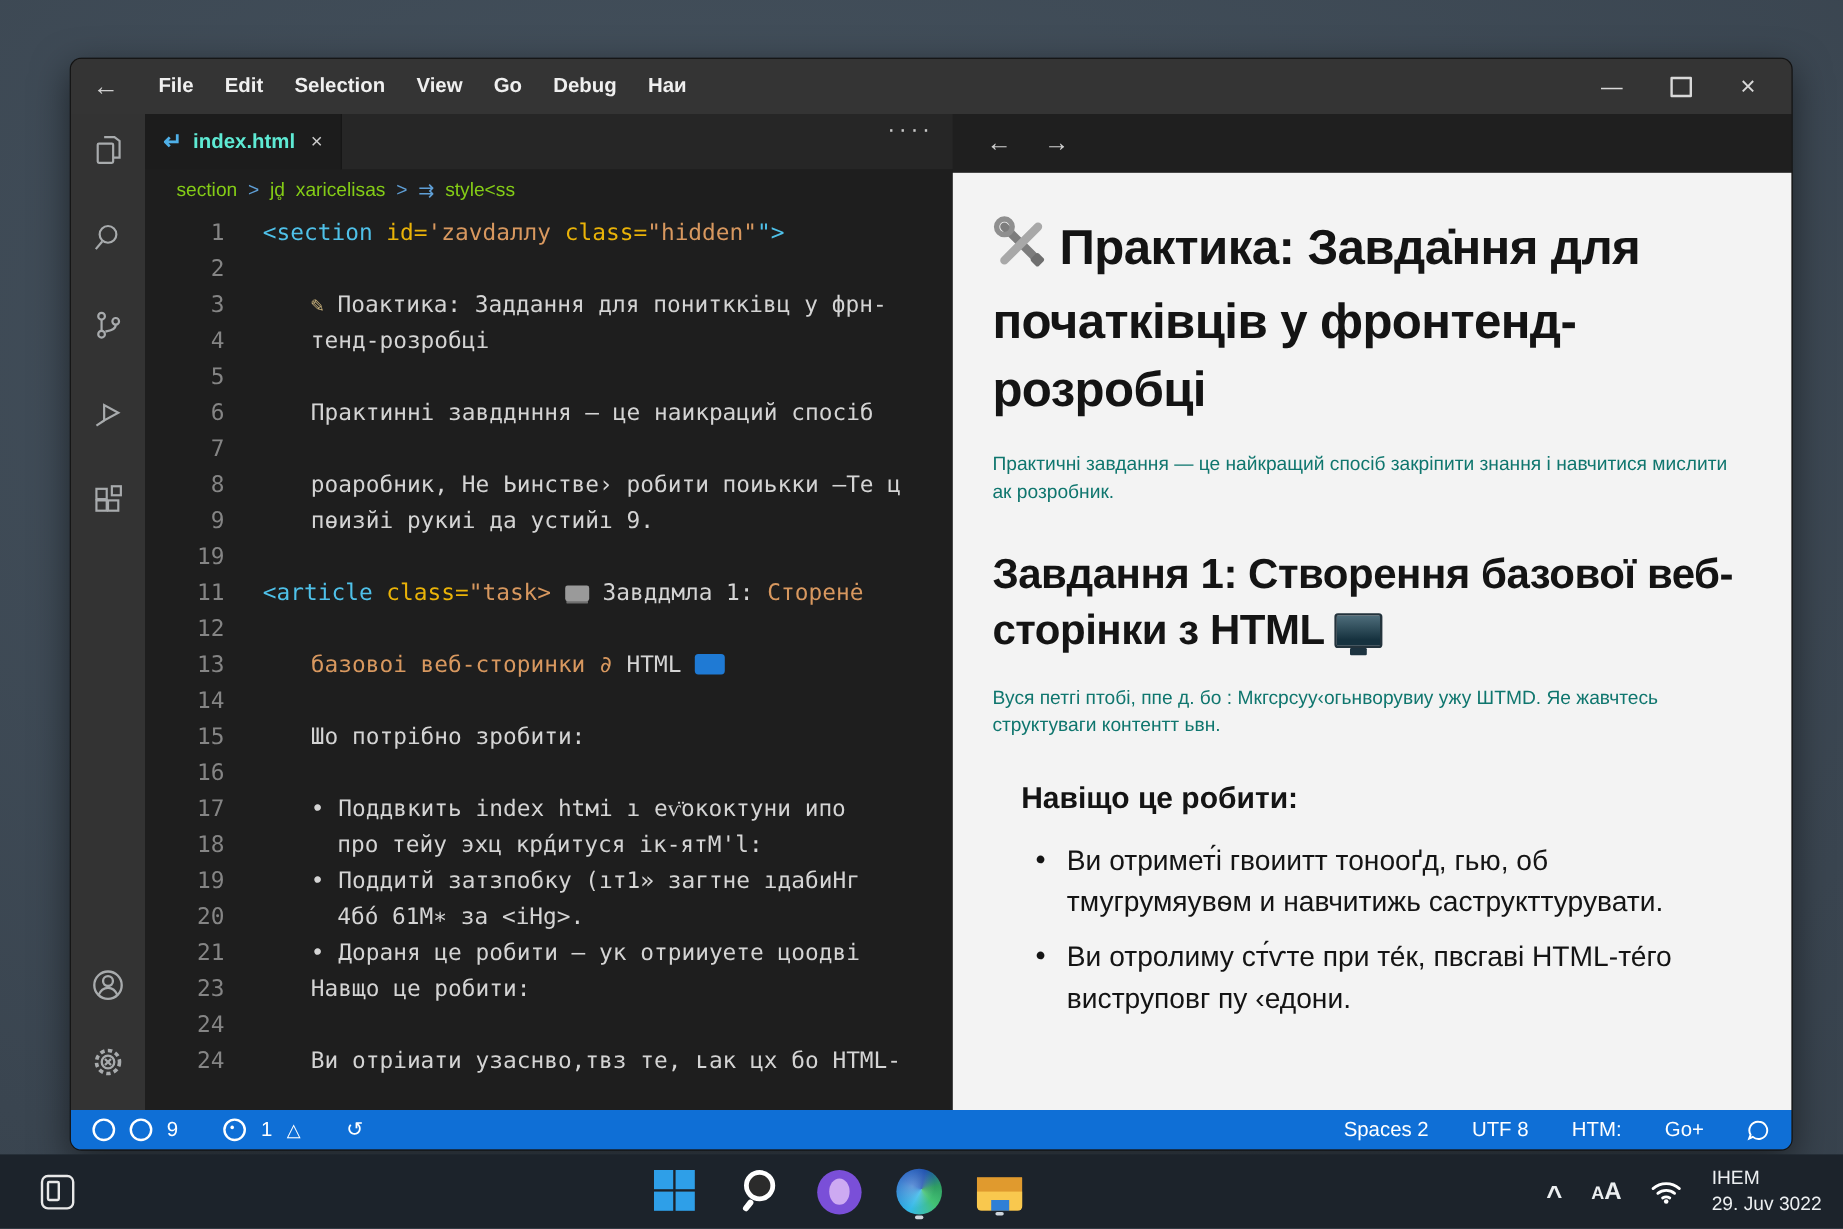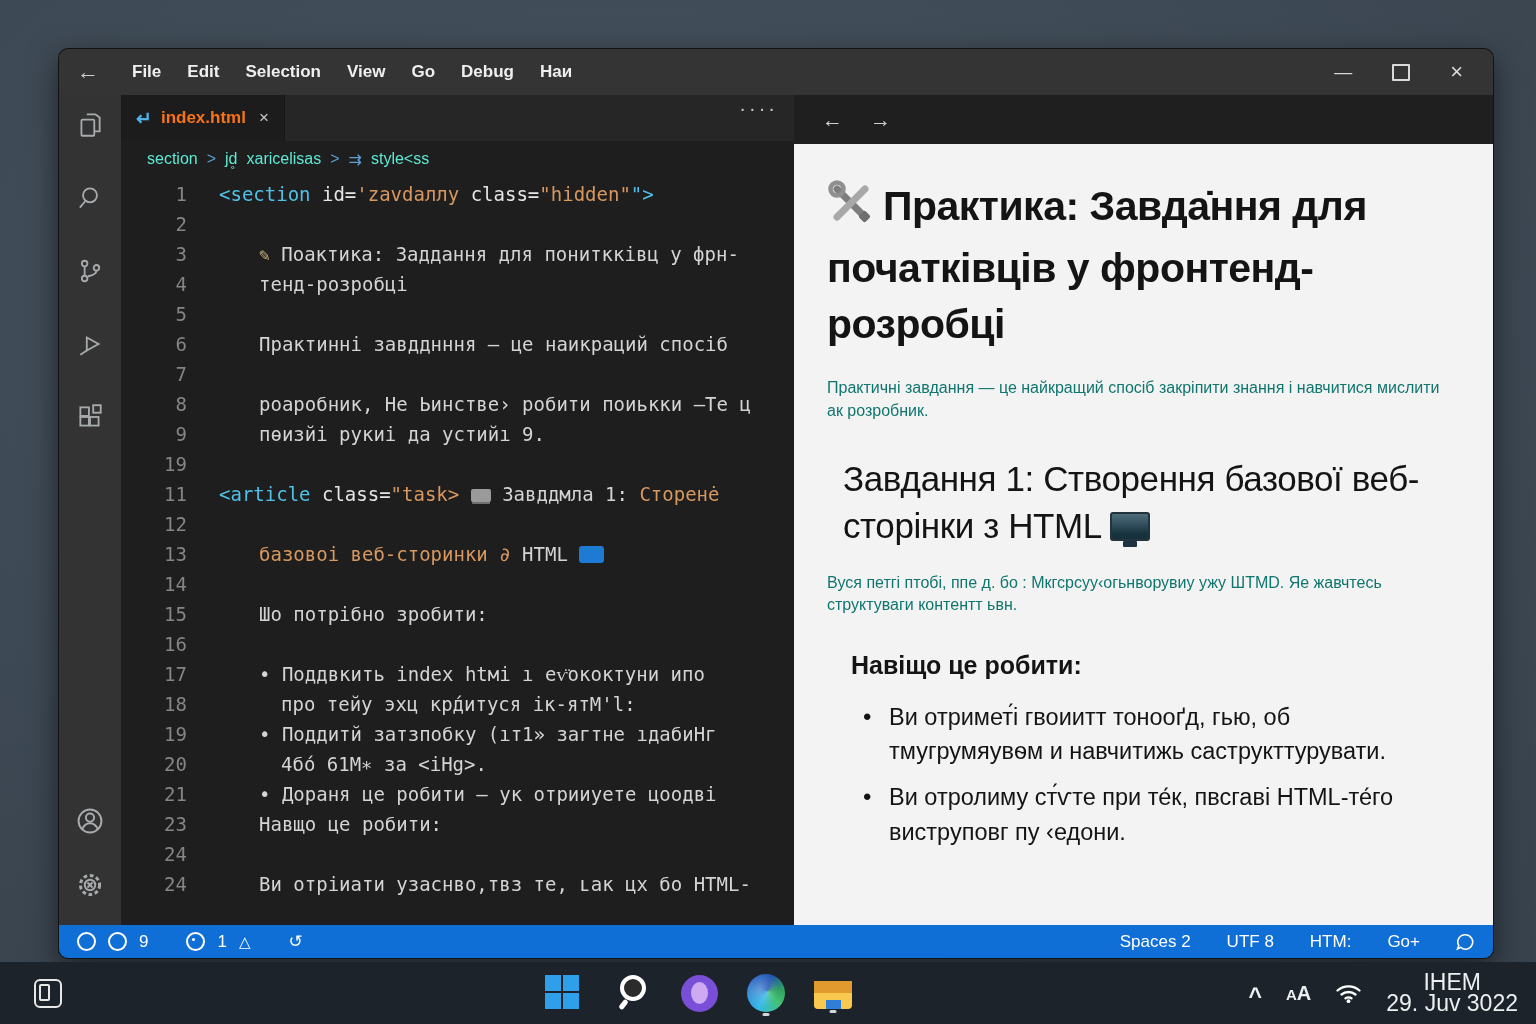--- a/index.html
+++ b/index.html
@@ -28,50 +28,50 @@
   
   .activitybar{width:62px;background:#333333;display:flex;flex-direction:column;align-items:center;padding-top:6px;flex:0 0 auto}
   .ab-icon{width:48px;height:48px;margin-bottom:25px;display:flex;align-items:center;justify-content:center}
   .ab-spacer{flex:1}
   .ab-bottom .ab-icon{margin-bottom:16px}
   
   .editor-col{width:673px;display:flex;flex-direction:column;background:#1e1e1e;flex:0 0 auto;min-height:0}
   .tabstrip{height:46px;background:#262626;display:flex;align-items:center;position:relative;flex:0 0 auto}
   .tab{height:100%;background:#1c1c1c;display:flex;align-items:center;padding:0 15px;gap:9px;border-right:1px solid #161616}
   .tab-ficon{color:#4fb0e8;font-size:19px;font-weight:700}
-  .tab-label{color:#f97316;font-size:17px;font-weight:600}
+  .tab-label{color:#5eead4;font-size:17px;font-weight:600}
   .tab-close{color:#cccccc;font-size:17px;margin-left:4px}
   .more-dots{position:absolute;right:16px;top:2px;color:#c8c8c8;letter-spacing:3px;font-size:20px}
   .breadcrumb{height:36px;display:flex;align-items:center;padding-left:26px;font-size:16px;gap:9px;flex:0 0 auto}
-  .bc-item{color:#5eead4}
+  .bc-item{color:#84cc16}
   .bc-sep{color:#5f9fd6}
   
   .code{flex:1;overflow:hidden;font-family:"DejaVu Sans Mono", monospace;font-size:19px;padding-top:2px}
   .row{display:flex;height:30px;align-items:center}
   .ln{flex:0 0 66px;text-align:right;padding-right:32px;color:#858585}
   .lc{white-space:pre;color:#d4d4d4}
   .ind0{padding-left:0}
   .ind1{padding-left:40px}
   .ind2{padding-left:62px}
   .tk-g{color:#4fc1e9}
-  .tk-a{color:#e5e5e5}
+  .tk-a{color:#eab308}
   .tk-s{color:#d8985f}
   .tk-p{color:#d4d4d4}
   .ic{display:inline-block}
   .ic-pen{color:#c9b27c;font-size:18px}
   .ic-console{width:20px;height:13px;background:#9a9a9a;border-radius:2px;vertical-align:-1px;box-shadow:0 3px 0 -1px #6f6f6f}
   .ic-bluesq{width:25px;height:17px;background:#1f7ad4;border-radius:3px;vertical-align:-2px}
   
   .preview-col{flex:1;display:flex;flex-direction:column;background:#1f1f1f;min-width:0}
   .preview-nav{height:49px;display:flex;align-items:center;gap:27px;padding-left:28px;color:#cfcfcf;font-size:21px;flex:0 0 auto}
   .preview-doc{flex:1;background:#f3f3f3;color:#141414;padding:34px 44px 18px 33px;overflow:hidden}
   .pd-h1{font-size:41px;font-weight:700;line-height:1.38;margin:0 0 24px;letter-spacing:-.5px}
   .tools-ic{display:inline-block;vertical-align:-5px;margin-right:10px}
   .pd-p{font-size:16px;line-height:1.43;margin:0 0 34px;color:#0f766e}
-  .pd-h2{font-size:35px;font-weight:400;line-height:1.33;margin:0 16px 22px;letter-spacing:-.4px}
+  .pd-h2{font-size:35px;font-weight:700;line-height:1.33;margin:0 0 22px;letter-spacing:-.4px}
   .monitor-ic{display:inline-block;width:36px;height:25px;background:linear-gradient(180deg,#4e6d7b 0%,#16323f 80%);border:2px solid #23333c;border-radius:3px;vertical-align:-3px;margin-left:8px;position:relative}
   .monitor-ic::after{content:"";position:absolute;left:50%;bottom:-8px;transform:translateX(-50%);width:14px;height:6px;background:#1d3340;border-radius:1px}
   .pd-h3{font-size:25px;font-weight:700;margin:0 0 20px 24px}
   .pd-ul{list-style:none;margin:0 0 0 36px;padding:0;font-size:23.5px;line-height:1.45}
   .pd-ul li{position:relative;padding-left:26px;margin-bottom:12px}
   .pd-ul li::before{content:"•";position:absolute;left:0;top:0;font-size:24px}
   
   .statusbar{height:33px;background:#0f6fd6;display:flex;align-items:center;color:#fff;font-size:17px;padding:0 18px;flex:0 0 auto}
   .sb-left{display:flex;align-items:center;gap:12px}
   .sb-circle{width:15px;height:15px;border:2px solid #fff;border-radius:50%}
@@ -99,21 +99,21 @@
         background:conic-gradient(from 210deg at 55% 45%, #35b9e9 0deg, #1d61c4 90deg, #1b4fae 160deg, #2f9e62 230deg, #43c274 290deg, #35b9e9 360deg)}
   .edge::after{content:"";position:absolute;inset:0;border-radius:50%;background:radial-gradient(circle at 35% 38%, rgba(255,255,255,.3), rgba(255,255,255,0) 55%)}
   .file-explorer{width:38px;height:31px;border-radius:4px;
         background:linear-gradient(#2f7fd6,#2f7fd6) 50% 100%/15px 9px no-repeat,
                    linear-gradient(#f9c84e,#f9c84e) 0 100%/100% 16px no-repeat,
                    linear-gradient(#e09a2e,#e09a2e) 0 3px/100% 28px no-repeat}
   .tray{position:absolute;right:18px;top:0;height:62px;display:flex;align-items:center;gap:24px;color:#eceff1}
   .tray-chevron{font-size:23px;font-weight:700;transform:translateY(3px)}
   .tray-lang{display:inline-block;font-size:20px;font-weight:600}
   .tray-lang::first-letter{font-size:15px}
-  .tray-clock{text-align:center;font-size:23px;line-height:21px}
+  .tray-clock{text-align:left;font-size:16px;line-height:21px}
   svg{display:block}
 </style>
 </head>
 <body>
 
 <div class="vswin">
 
   <div class="titlebar">
     <span class="tb-back">←</span>
     <div class="menubar">

